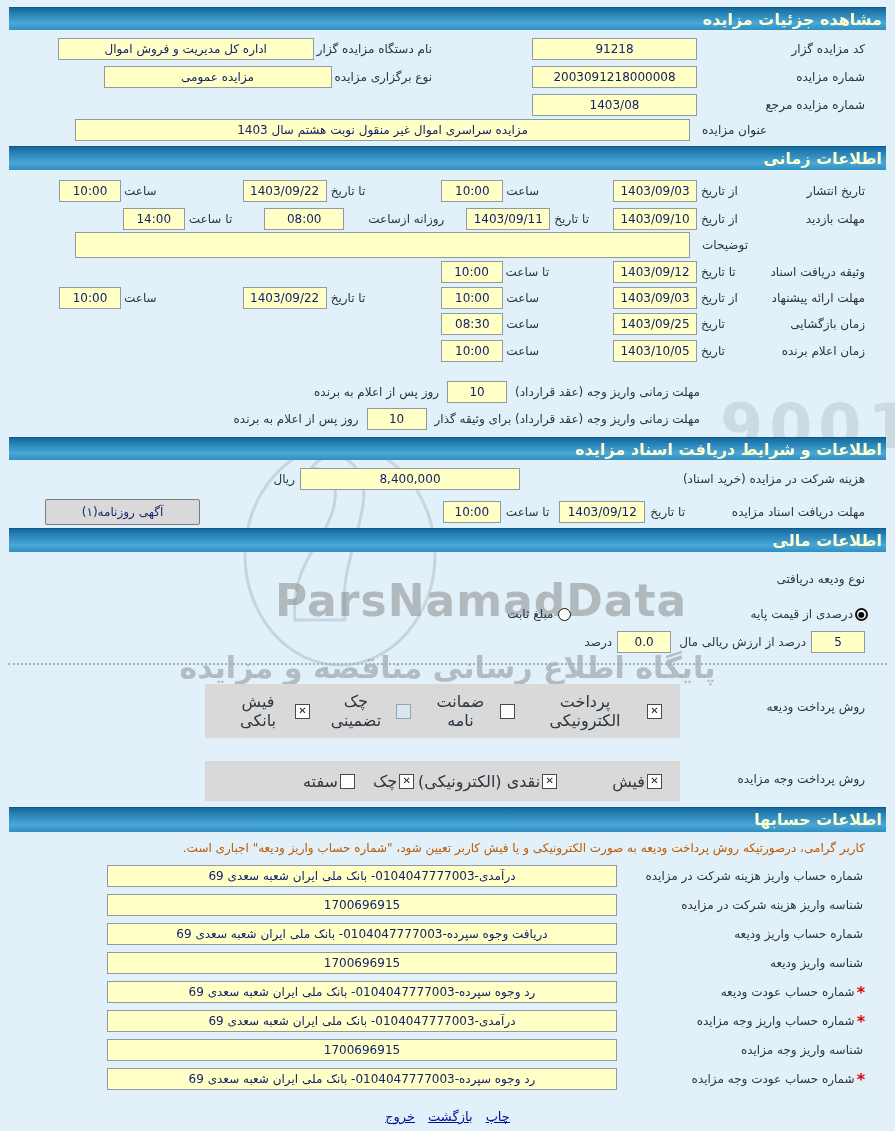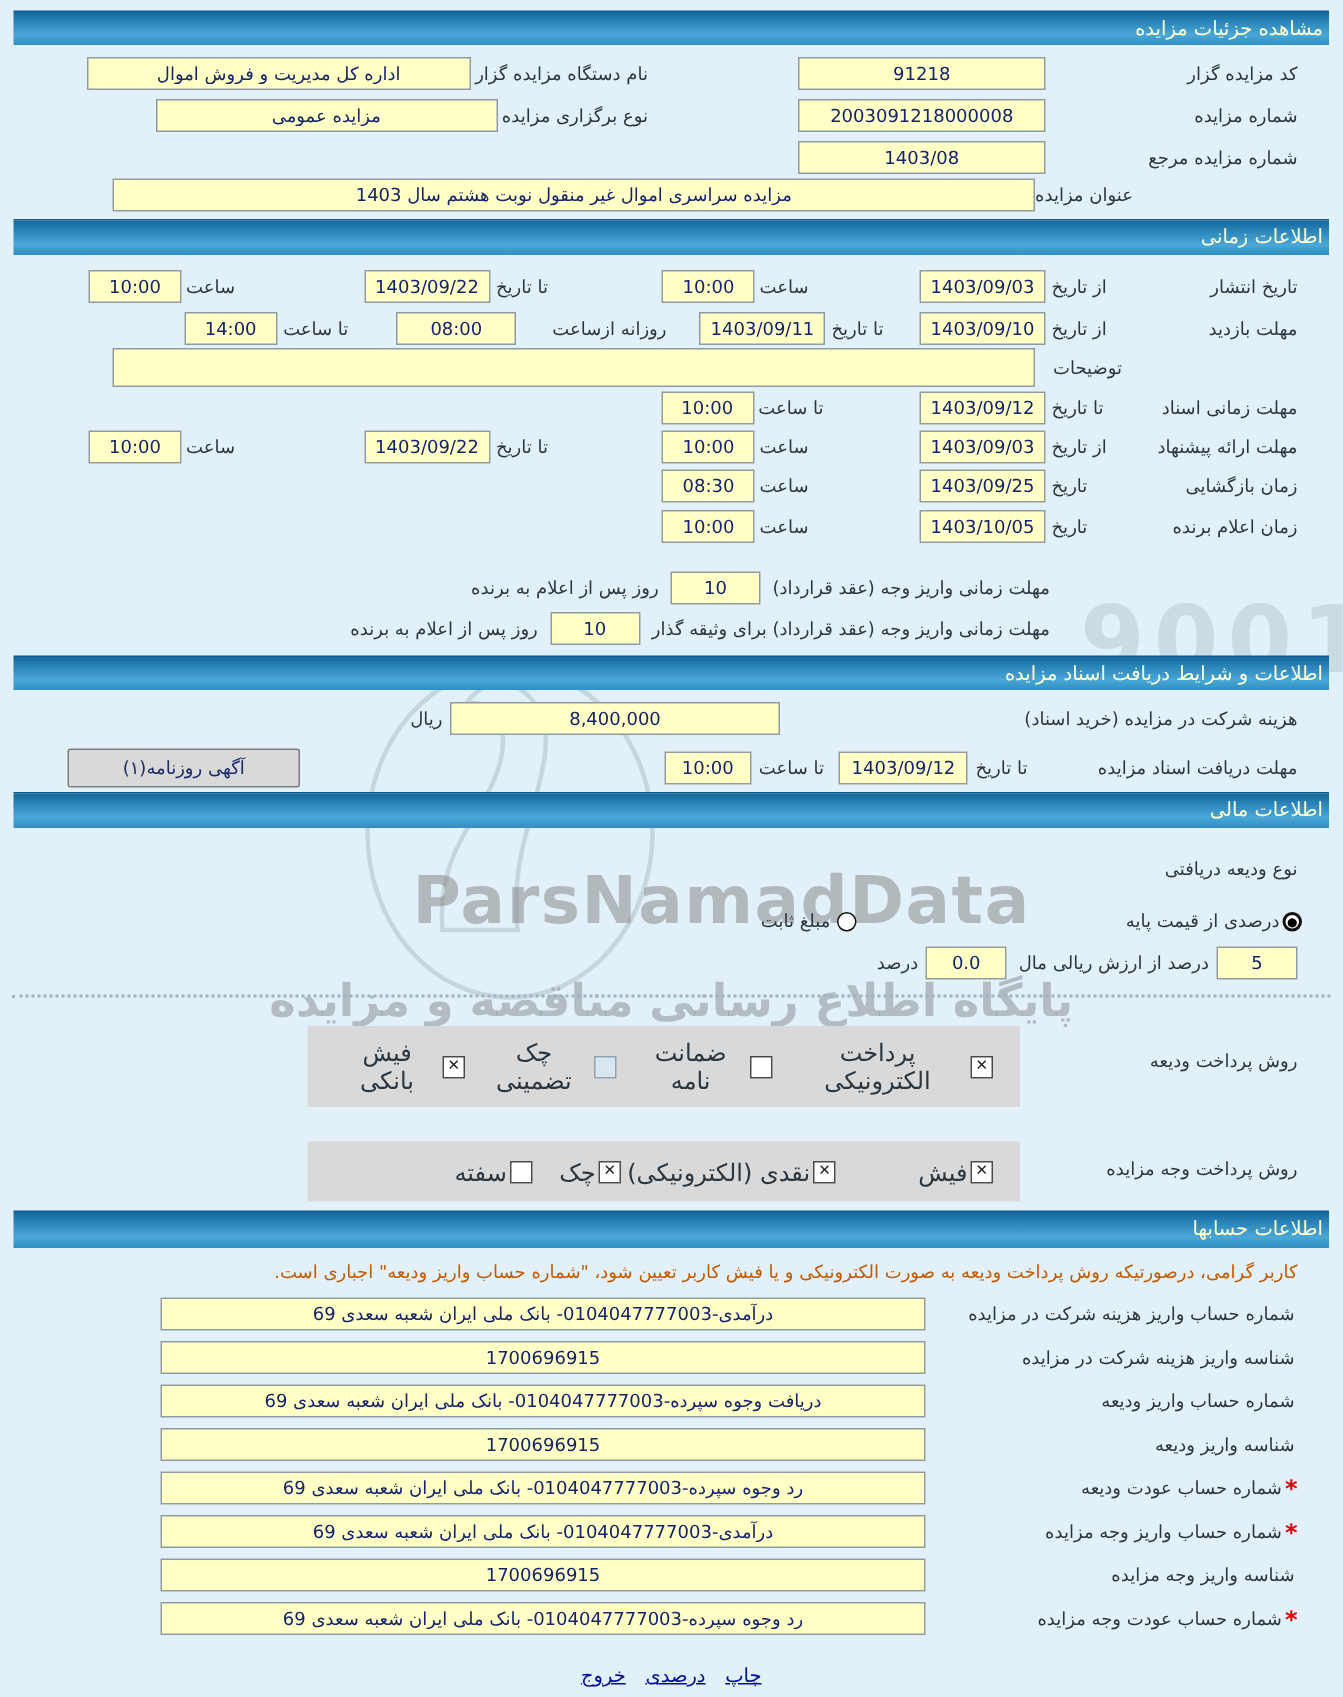--- a/index.html
+++ b/index.html
@@ -6,21 +6,21 @@
   body{
     width:895px;height:1131px;position:relative;overflow:hidden;
     background:#e1f0f9;
     font-family:"DejaVu Sans",sans-serif;
     direction:rtl;
   }
   .bar{
     position:absolute;left:9px;right:9px;height:23px;z-index:2;
     background:linear-gradient(#15689c,#2e8abd 35%,#4aa7d6 70%,#2f8fc2);
     border-top:1px solid #0d5a8c;
-    color:#ffffd2;font-size:13px;font-weight:normal;
+    color:#ffffd2;font-size:16px;font-weight:bold;
     line-height:23px;padding-right:4px;box-sizing:border-box;
   }
   .row{position:absolute;right:30px;display:flex;align-items:center;z-index:1;white-space:nowrap;}
   .lb{color:#2a3640;font-size:12px;white-space:nowrap;}
   .inp{
     height:22px;background:#ffffc6;border:1px solid #8e9ba6;
     color:#13246d;font-size:12px;text-align:center;
     font-family:"DejaVu Sans",sans-serif;box-sizing:border-box;padding:0 2px;
   }
   .lblcol{display:flex;align-items:center;box-sizing:border-box;}
@@ -82,21 +82,21 @@
 </div>
 
 <div class="row" style="top:94px;">
   <div class="lblcol" style="width:168px;">
       <span class="lb">شماره مزایده مرجع</span>
     </div>
   <input class="inp w165" value="1403/08" style="">
 </div>
 
 <div class="row" style="top:119px;">
-  <div class="lblcol se" style="width:175px;padding-left:0;">
+  <div class="lblcol se" style="width:175px;padding-left:12px;">
       <span class="lb">عنوان مزایده</span>
     </div>
   <input class="inp" style="width: 615px;" value="مزایده سراسری اموال غیر منقول نوبت هشتم سال 1403">
 </div>
 
 <div class="bar" style="top:146px;height:24px;"><span>اطلاعات زمانی</span></div>
 
 <div class="row" style="top:180px;">
   <div class="lblcol sb" style="width:168px;padding-left:4px;">
     <span class="lb">تاریخ انتشار</span>
@@ -127,21 +127,21 @@
 
 <div class="row" style="top:232px;">
   <div class="lblcol se" style="width:175px;padding-left:12px;">
       <span class="lb">توضیحات</span>
     </div>
   <input class="inp" style="width: 615px; height: 26px;" value="">
 </div>
 
 <div class="row" style="top:261px;">
   <div class="lblcol sb" style="width:168px;padding-left:4px;">
-    <span class="lb">مهلت زمانی اسناد</span>
+    <span class="lb">وثیقه دریافت اسناد</span>
     <span class="lb">تا تاریخ</span>
   </div>
   <input class="inp w84" value="1403/09/12" style="">
   <span class="lb" style="margin-right:64px;">تا ساعت</span>
   <input class="inp w62" style="margin-right: 3px;" value="10:00">
 </div>
 
 <div class="row" style="top:287px;">
   <div class="lblcol sb" style="width:168px;padding-left:4px;">
     <span class="lb">مهلت ارائه پیشنهاد</span>
@@ -317,15 +317,15 @@
 <div class="row" style="top:1068px;">
   <div class="lblcol" style="width:248px;">
       <span class="req">*</span>
       <span class="lb">شماره حساب عودت وجه مزایده</span>
     </div>
   <input class="inp" style="width: 510px;" value="رد وجوه سپرده-0104047777003- بانک ملی ایران شعبه سعدی 69">
 </div>
 
 <div class="footer" style="top:1106px;">
   <span class="flink">چاپ</span>
-  <span class="flink">درصدی</span>
+  <span class="flink">بازگشت</span>
   <span class="flink">خروج</span>
 </div>
 
 </body></html>

